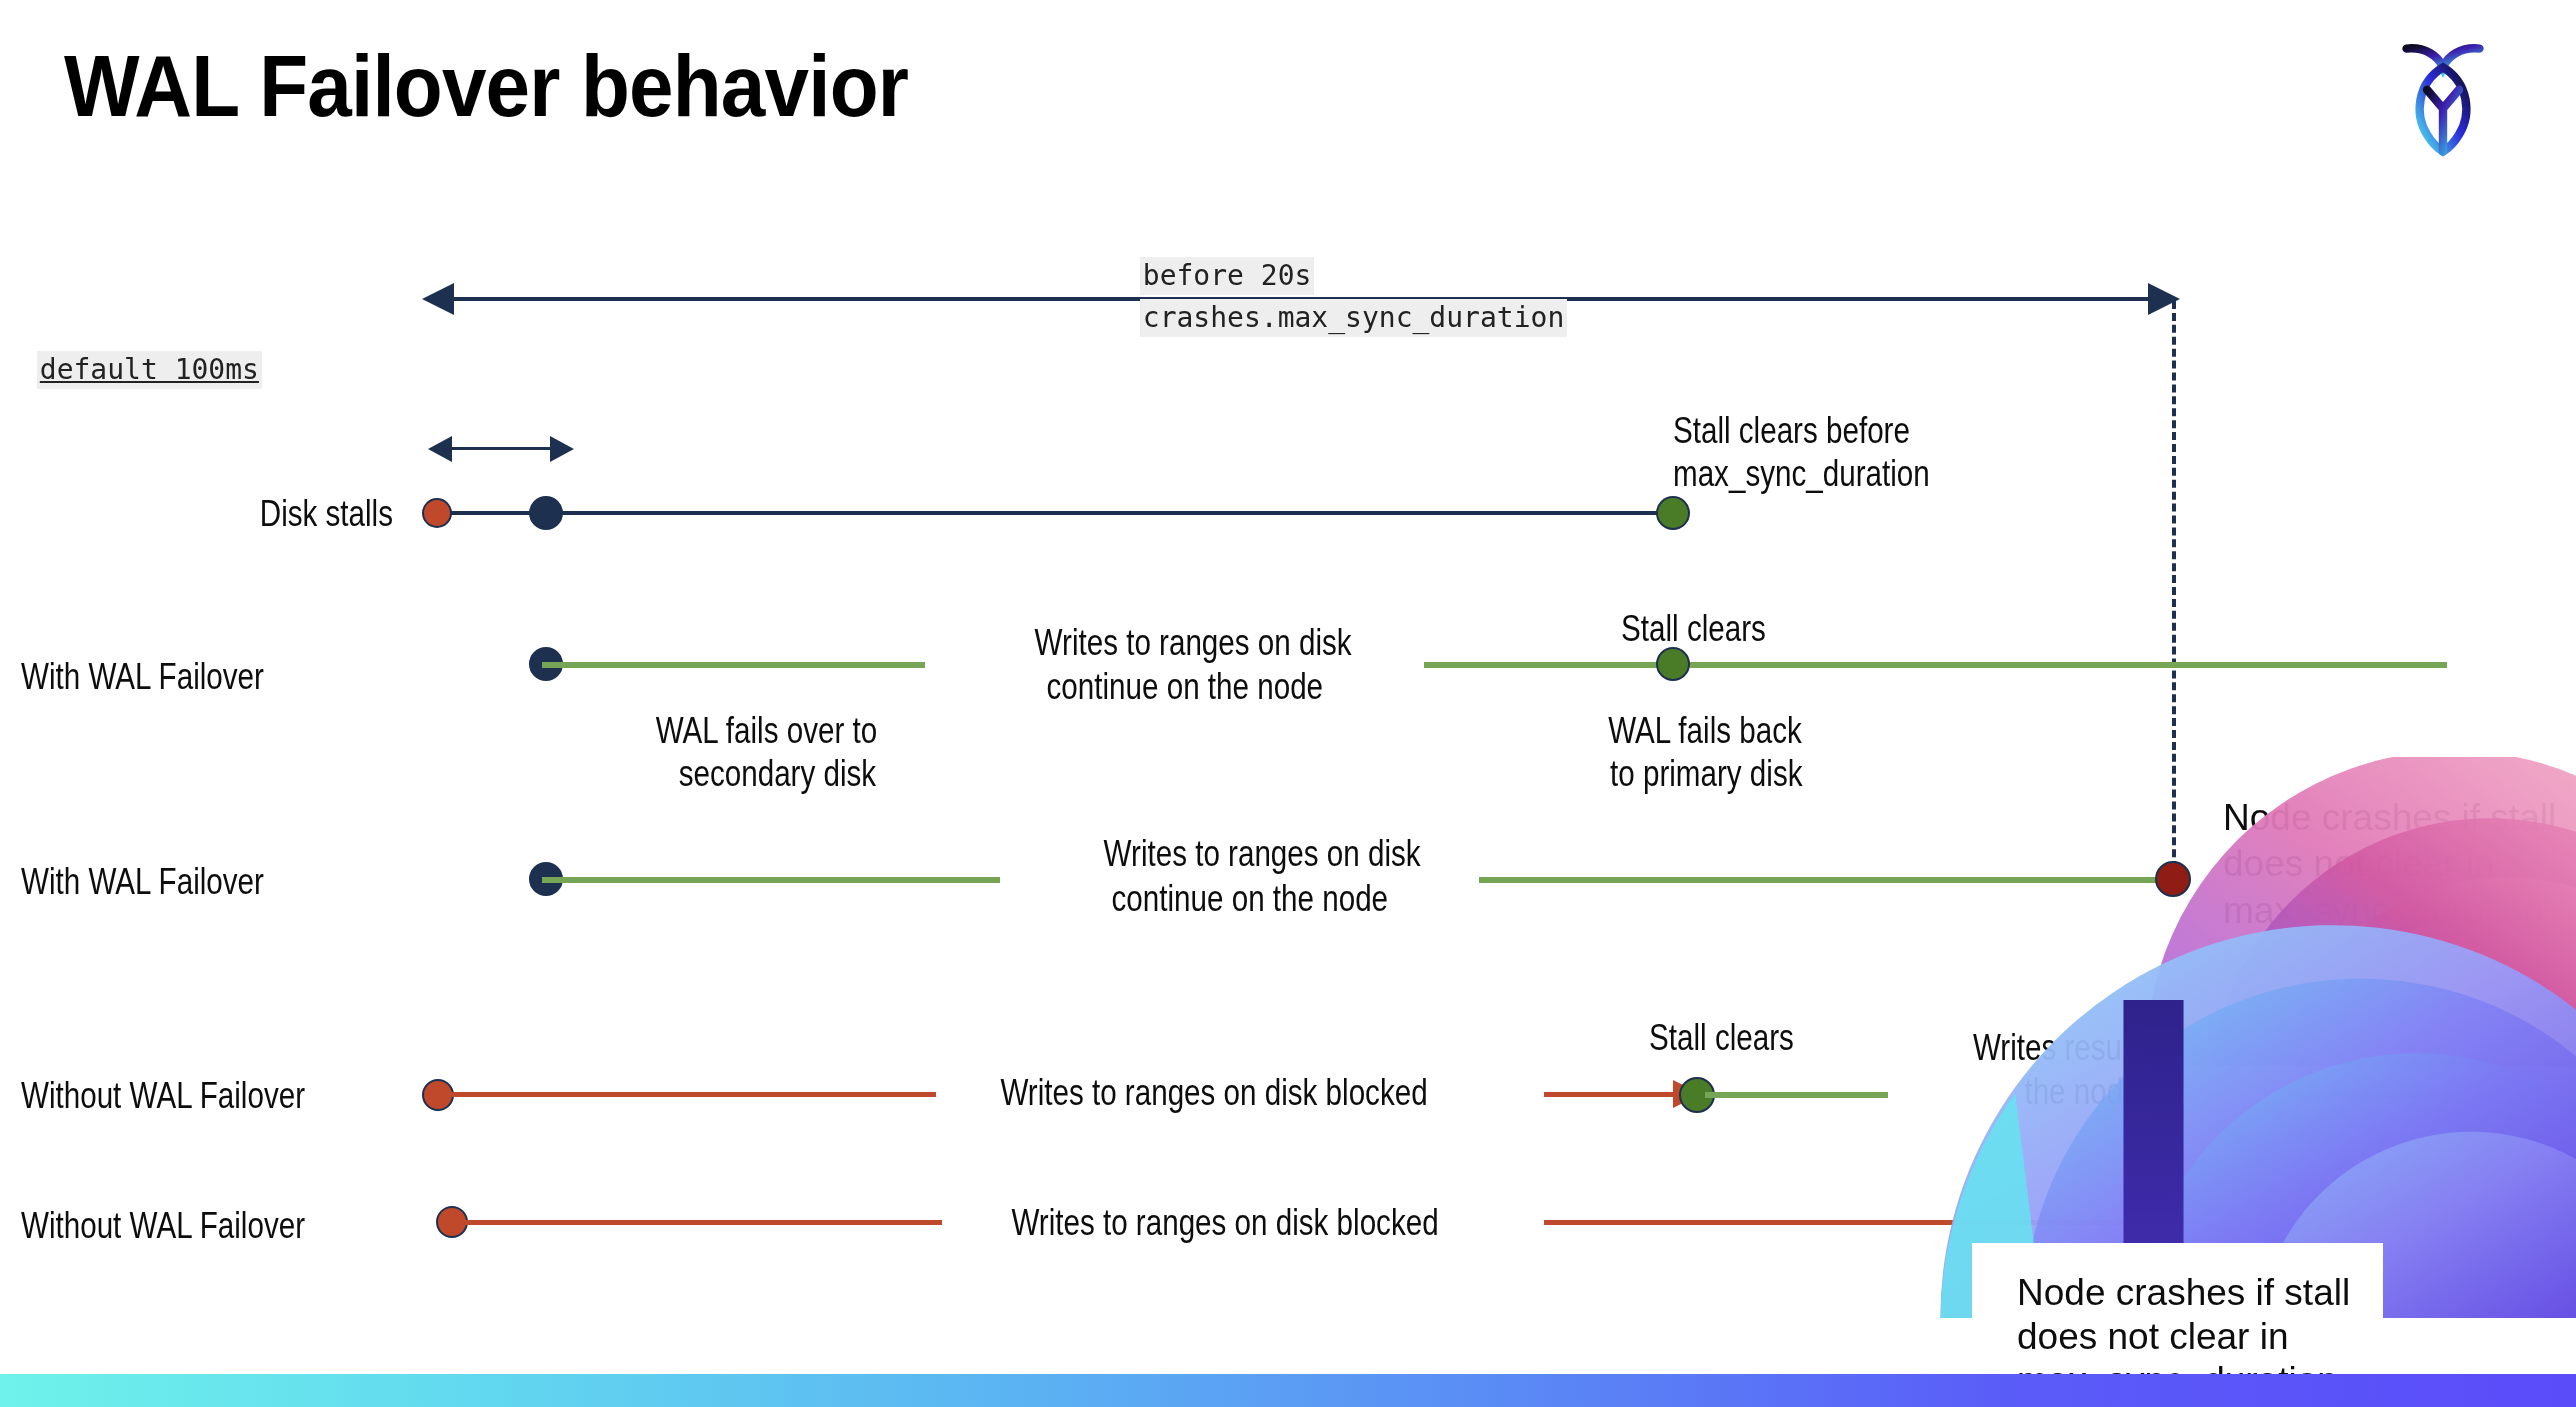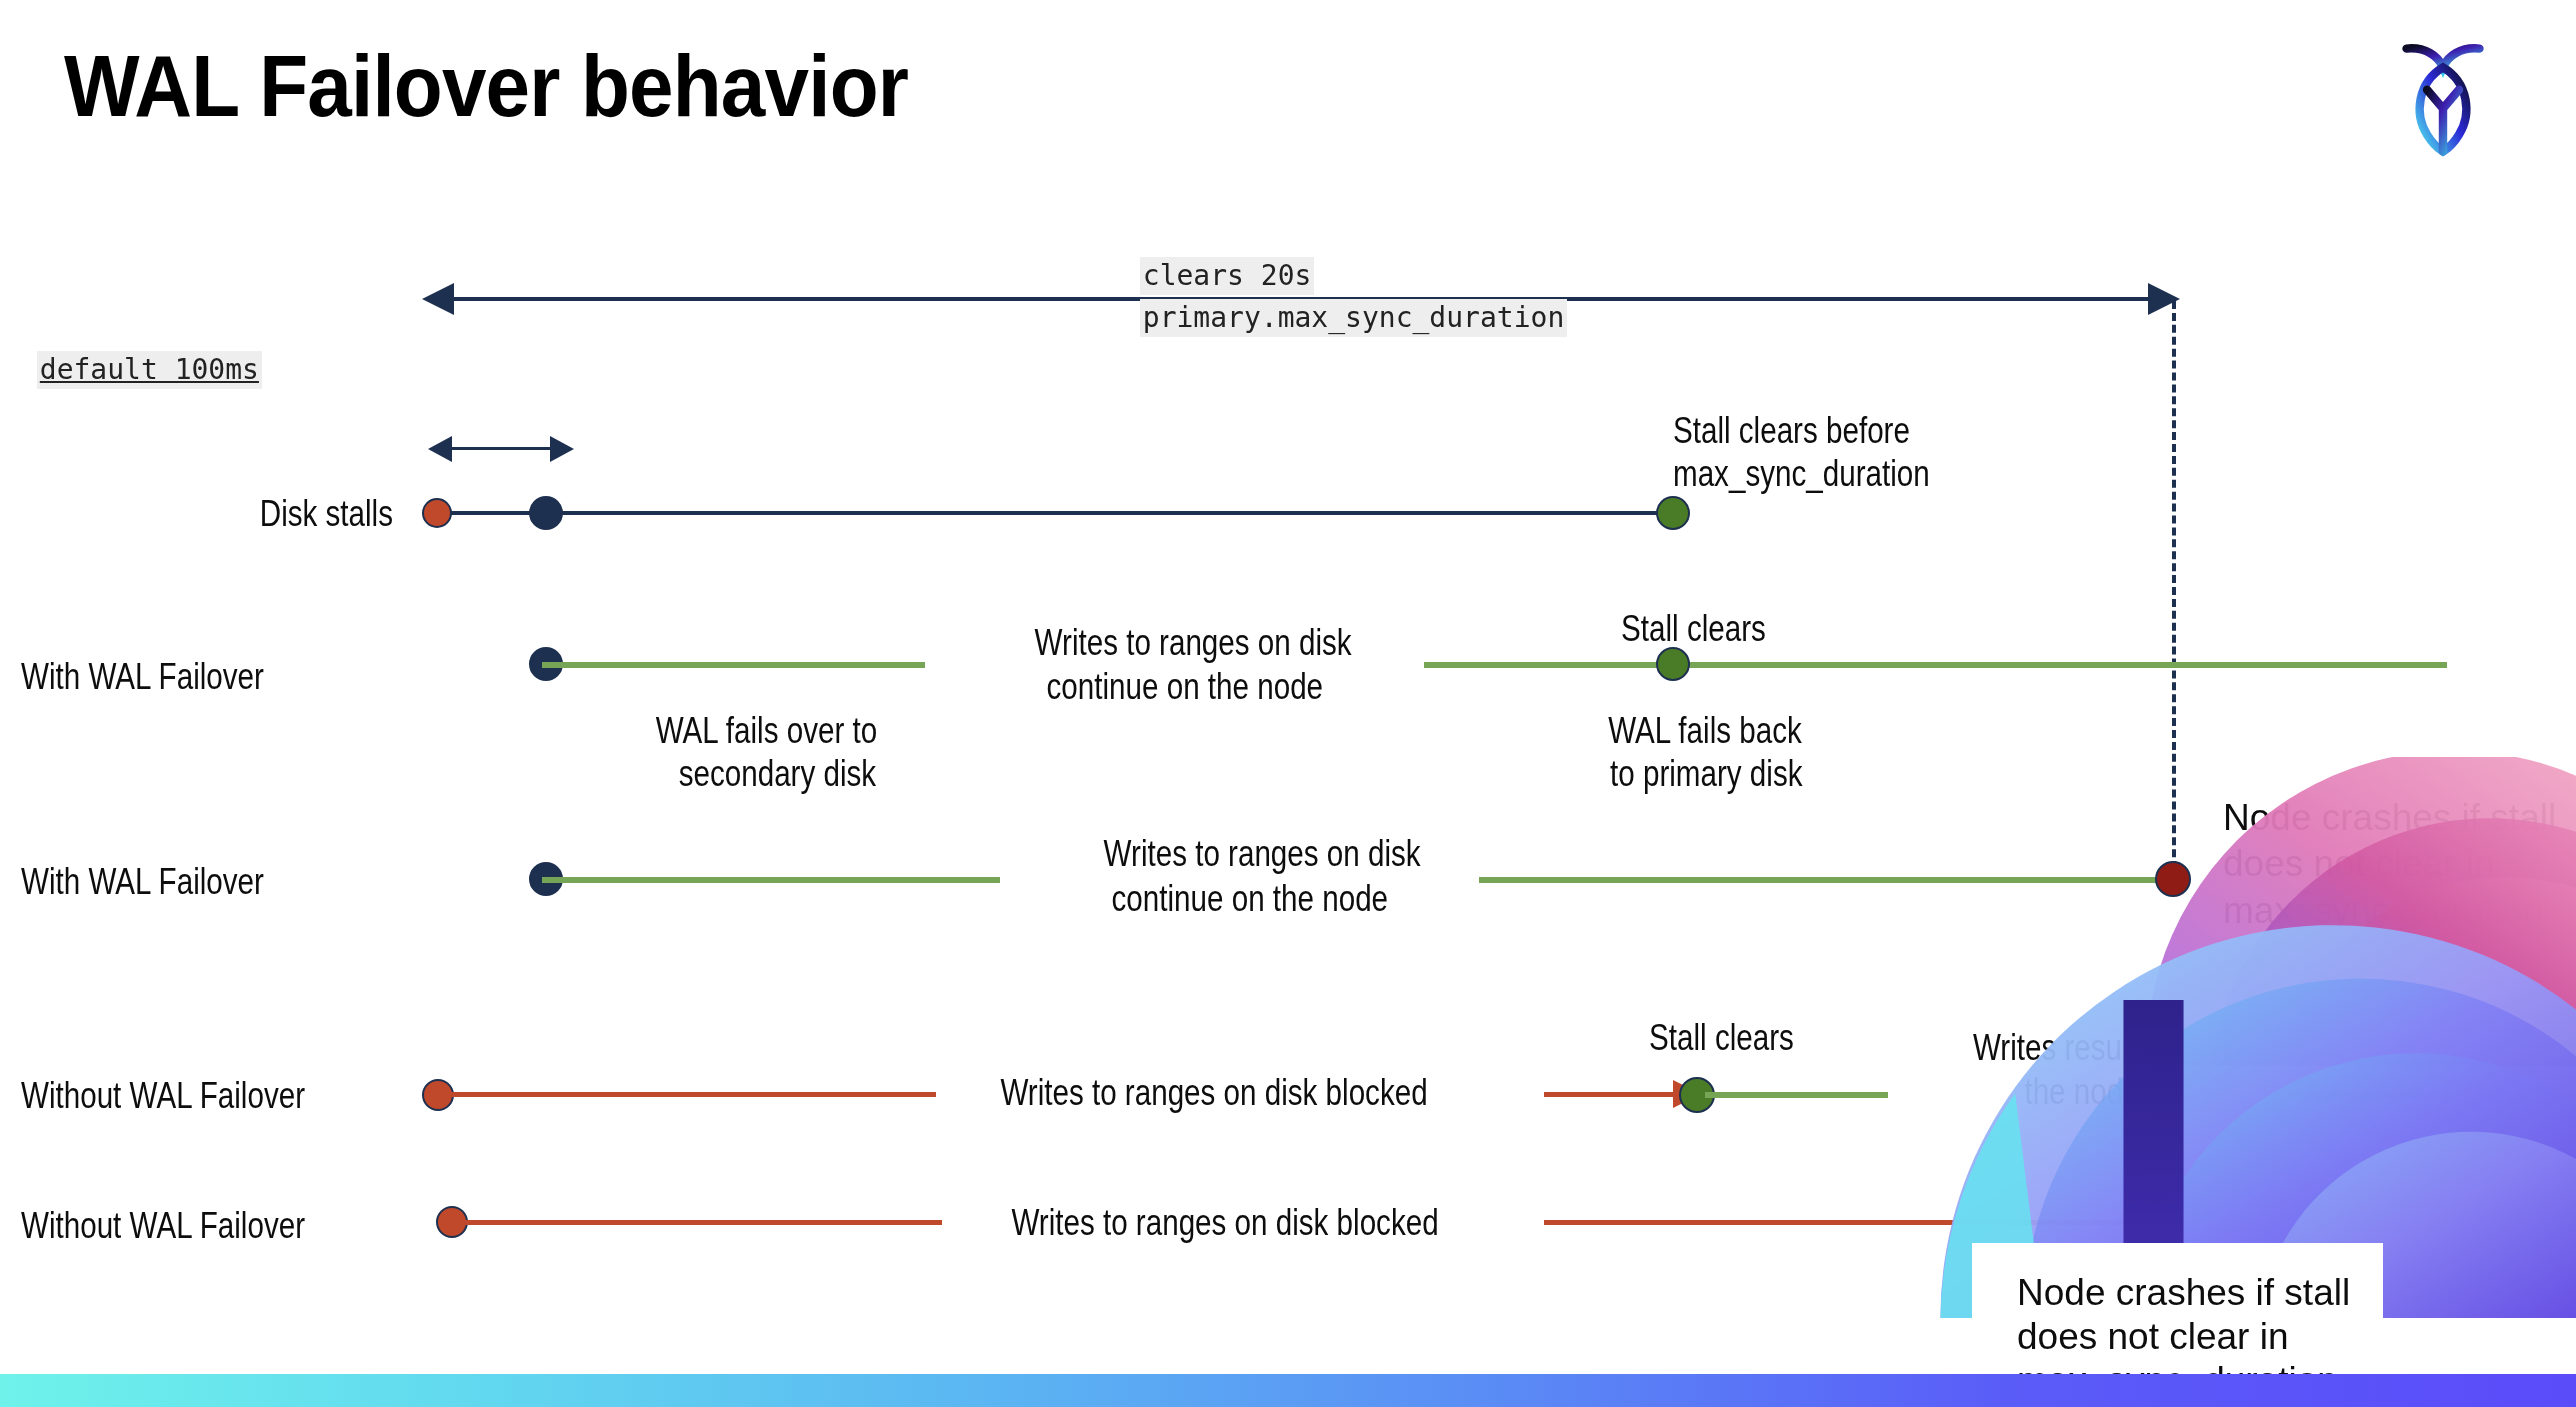--- a/index.html
+++ b/index.html
@@ -201,22 +201,22 @@
       <path d="M26 22 C46 20 60 30 65 42 C70 30 84 20 104 22" fill="none" stroke="url(#lg1)" stroke-width="9" stroke-linecap="round"></path>
       <path d="M65 42 C38 58 34 92 48 114 C56 127 62 130 65 132 C68 130 74 127 82 114 C96 92 92 58 65 42 Z" fill="none" stroke="url(#lg2)" stroke-width="9"></path>
       <path d="M65 132 L65 86 L48 66 M65 86 L82 66" fill="none" stroke="url(#lg1)" stroke-width="9" stroke-linecap="round"></path>
     </svg>
   </div>
 
   <div class="arrow-head left" style="left:422px; top:283px;"></div>
   <div class="seg navy" style="left:452px; top:297px; width:1697px;"></div>
   <div class="arrow-head right" style="left:2148px; top:283px;"></div>
 
-  <div class="code-chip" style="left:1140px; top:257px;">clears 20s</div>
-  <div class="code-chip" style="left:1140px; top:299px;">primary.max_sync_duration</div>
+  <div class="code-chip" style="left:1140px; top:257px;">before 20s</div>
+  <div class="code-chip" style="left:1140px; top:299px;">crashes.max_sync_duration</div>
 
   <div class="dashed-v" style="left:2172px; top:301px; height:580px;"></div>
 
   <div class="code-chip" style="left:37px; top:351px;text-decoration:underline;">default 100ms</div>
 
   <div class="arrow-head small-left" style="left:428px; top:436px;"></div>
   <div class="seg thin-navy" style="left:451px; top:447px; width:101px;"></div>
   <div class="arrow-head small-right" style="left:550px; top:436px;"></div>
 
   <div class="row-label right-anchor" style="left:0px; top:493px; width:393px; text-align:right;">Disk stalls</div>

